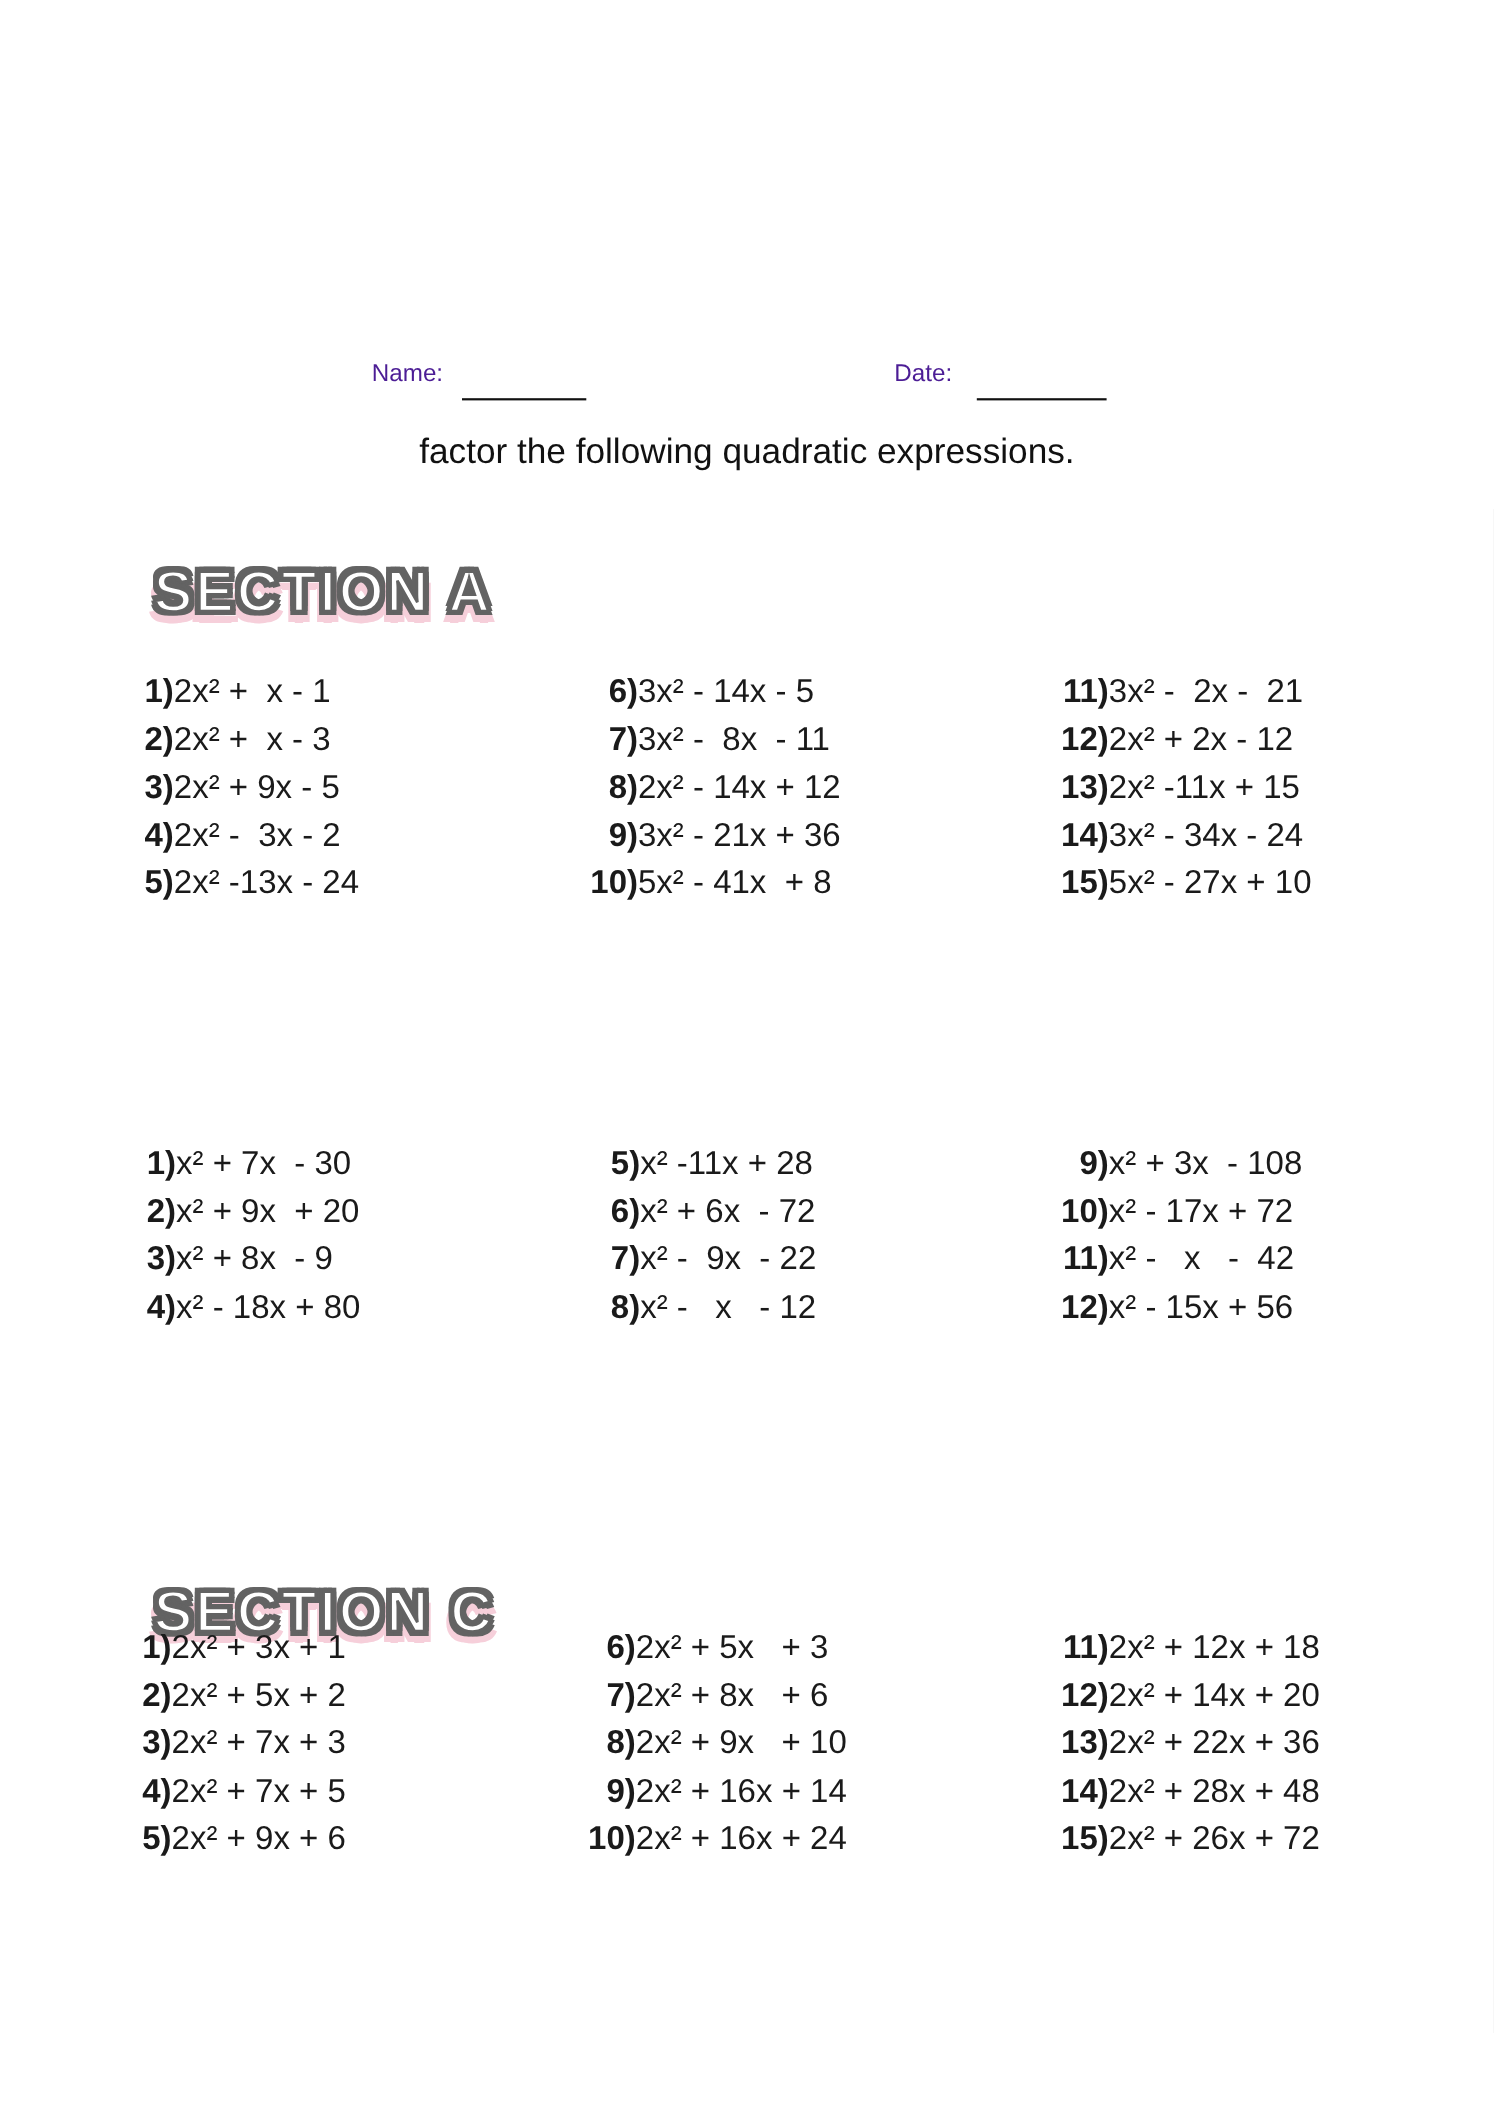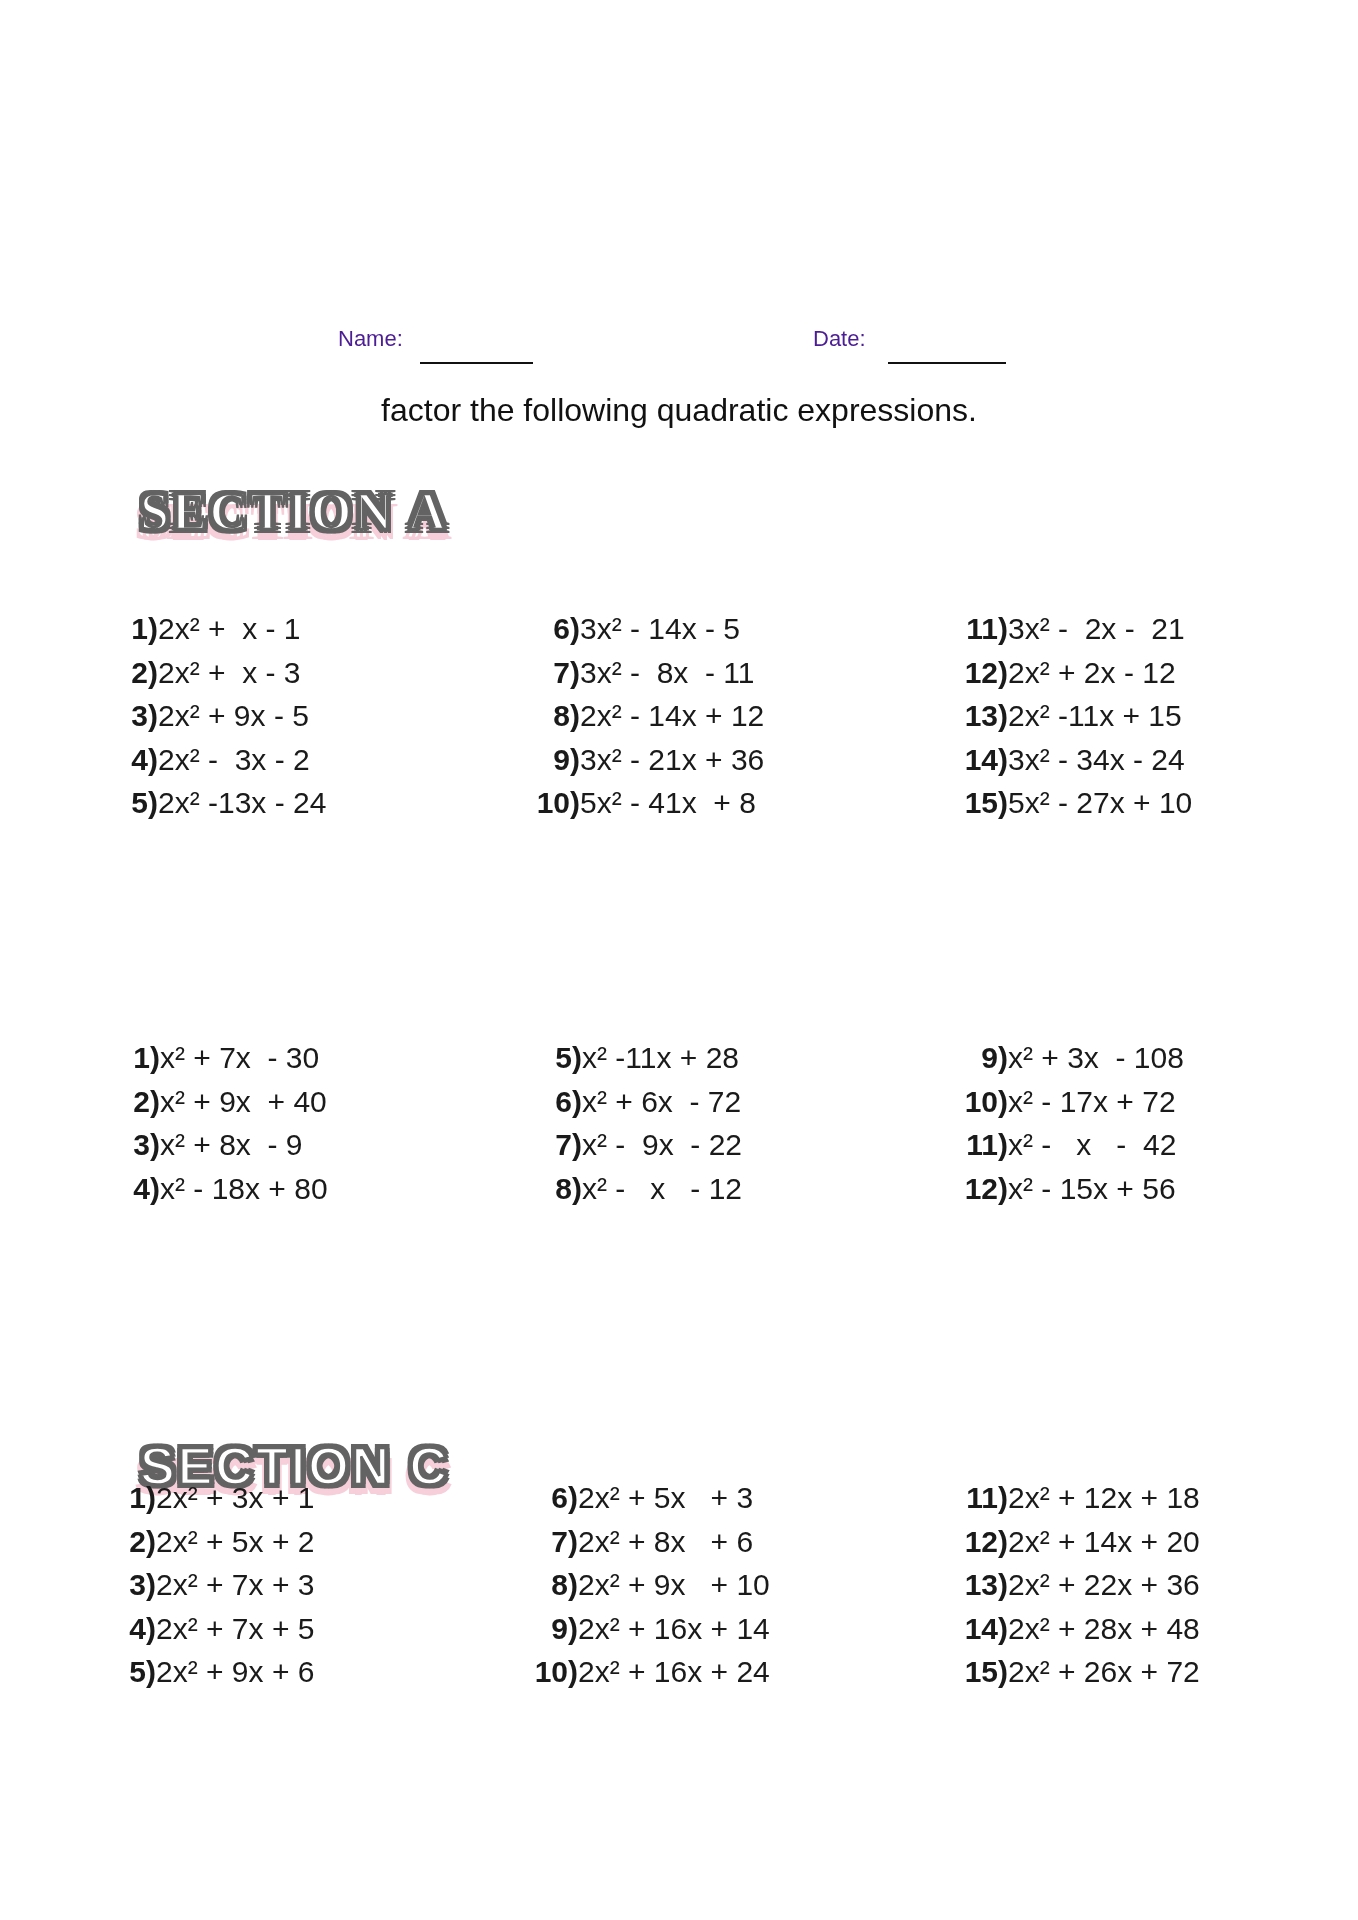--- a/index.html
+++ b/index.html
@@ -42,21 +42,21 @@
     position:absolute;left:140px;margin:0;
     font-weight:bold;font-size:52px;letter-spacing:3px;
     color:#ffffff;
     -webkit-text-stroke:2.5px #636363;
     text-shadow:
       -4px -4px 0 #636363, 0 -4px 0 #636363, 4px -4px 0 #636363,
       -4px  0   0 #636363, 4px  0   0 #636363,
       -4px  4px 0 #636363, 0  4px 0 #636363, 4px 4px 0 #636363,
       -6px 10px 0 #f6cfda, 0 11px 0 #f6cfda, 6px 10px 0 #f6cfda;
   }
-  #secA{top:482px;font-family:Liberation Serif, serif;}
+  #secA{top:508px;}
   #secB{top:928px;}
   #secC{top:1436px;}
   
   .col{position:absolute;font-size:30px;}
   .row{height:43.5px;display:flex;align-items:flex-start;}
   .num{
     display:inline-block;width:48px;flex:0 0 48px;
     text-align:right;font-weight:bold;white-space:pre;
   }
   .col.wide .num{width:58px;flex:0 0 58px;}
@@ -170,21 +170,21 @@
 
   <div class="col" id="colB1">
 
       <div class="row">
         <span class="num">1)</span>
         <span class="expr">x² + 7x  - 30</span>
       </div>
 
       <div class="row">
         <span class="num">2)</span>
-        <span class="expr">x² + 9x  + 40</span>
+        <span class="expr">x² + 9x  + 20</span>
       </div>
 
       <div class="row">
         <span class="num">3)</span>
         <span class="expr">x² + 8x  - 9</span>
       </div>
 
       <div class="row">
         <span class="num">4)</span>
         <span class="expr">x² - 18x + 80</span>

